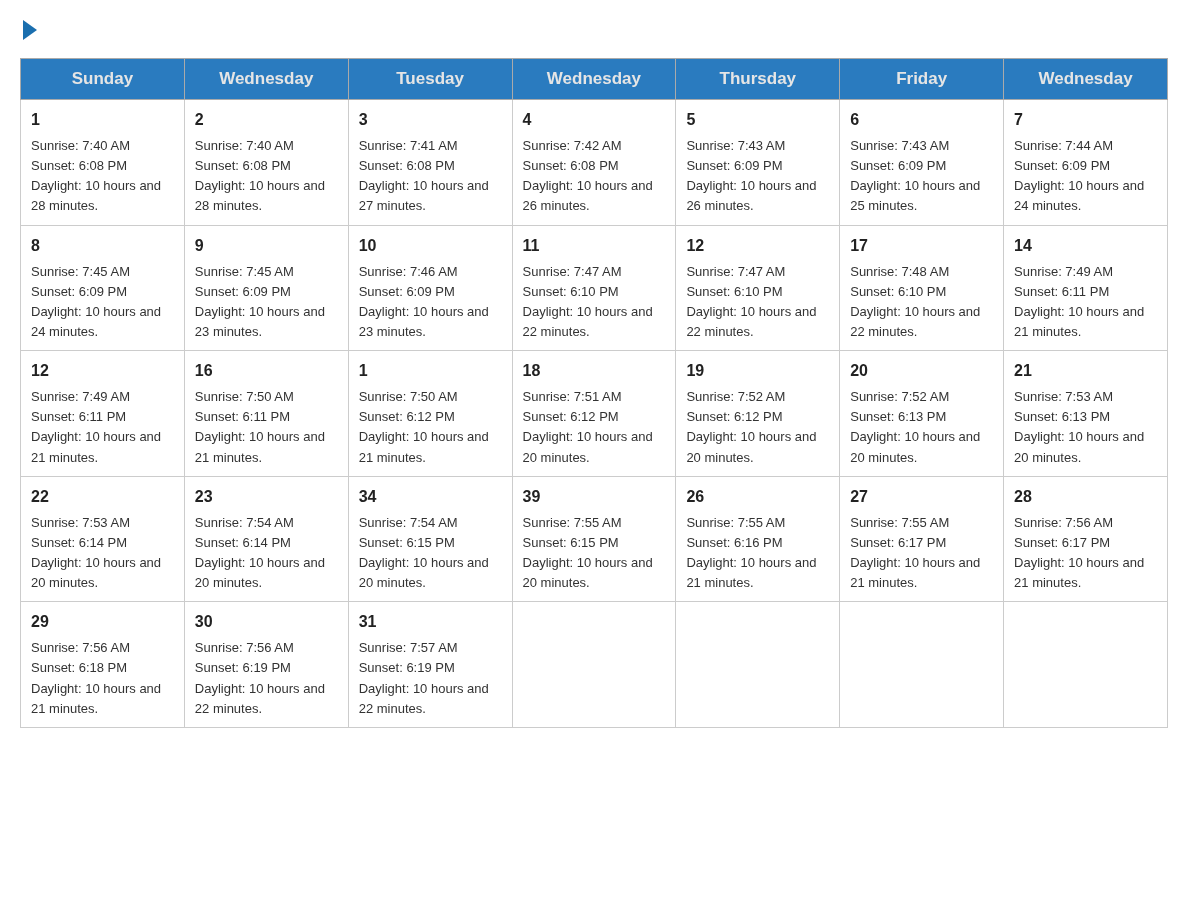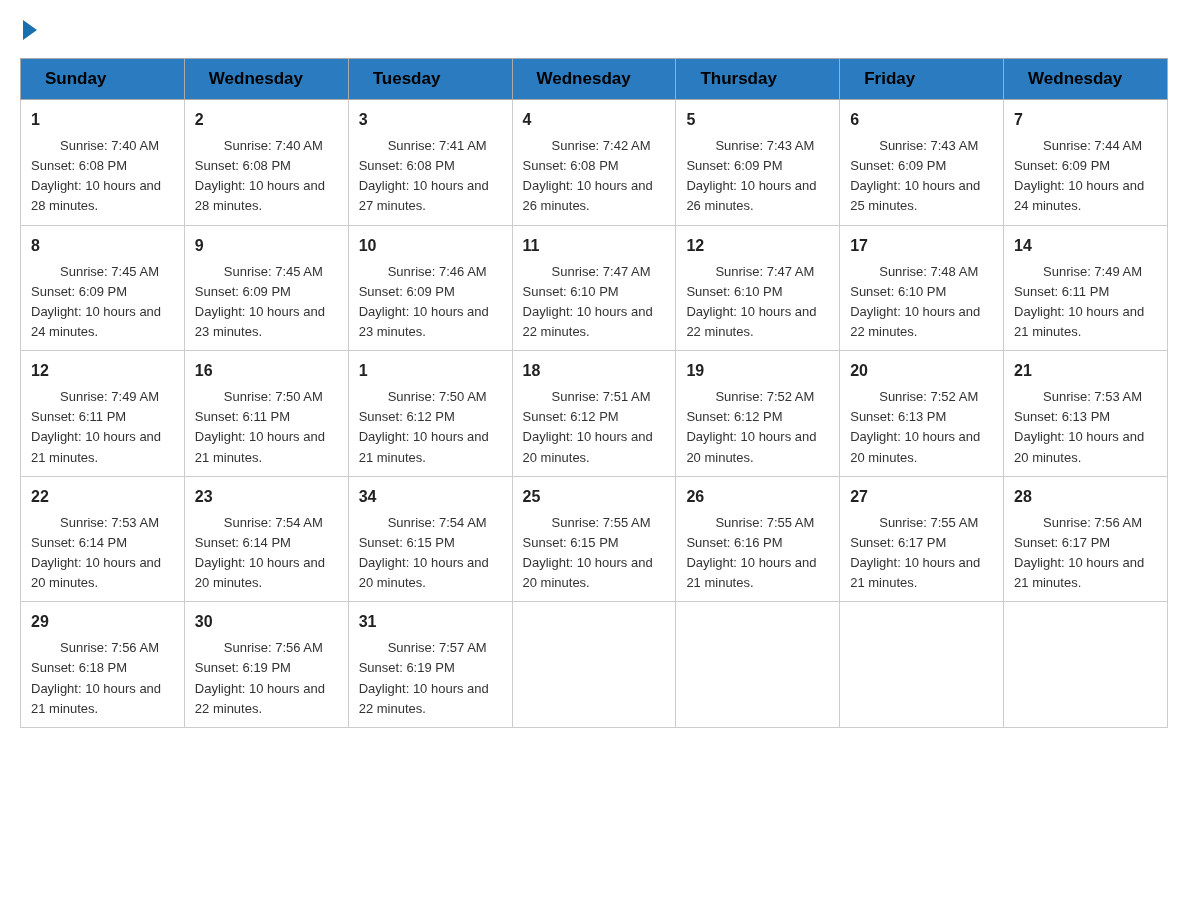--- a/index.html
+++ b/index.html
@@ -53,25 +53,25 @@
       color: #444;
       margin-top: 4px;
     }
     .calendar {
       width: 100%;
       border-collapse: collapse;
       border: 1px solid #aaa;
     }
     .calendar th {
       background-color: #2a7bbf;
-      color: #000000;
+      color: #e5e5e5;
       font-size: 17px;
       font-weight: bold;
       padding: 10px 24px;
-      text-align: left;
+      text-align: center;
       border: 1px solid #aaa;
     }
     .calendar td {
       vertical-align: top;
       padding: 8px 10px;
       border: 1px solid #ccc;
       font-size: 13px;
       color: #333;
       width: 14.28%;
       min-height: 100px;
@@ -81,21 +81,20 @@
       font-size: 16px;
       font-weight: bold;
       color: #222;
       display: block;
       margin-bottom: 4px;
     }
     .day-info {
       font-size: 13px;
       color: #333;
       line-height: 1.55;
-      margin-left: 29px;
     }
     .calendar tr td {
       background: #fff;
     }
     .calendar tbody tr:nth-child(even) td {
       background: #fff;
     }
     .empty-cell {
       background: #fff;
     }
@@ -165,21 +164,21 @@
         <td><span class="day-number">1</span><span class="day-info">Sunrise: 7:50 AM<br>Sunset: 6:12 PM<br>Daylight: 10 hours and 21 minutes.</span></td>
         <td><span class="day-number">18</span><span class="day-info">Sunrise: 7:51 AM<br>Sunset: 6:12 PM<br>Daylight: 10 hours and 20 minutes.</span></td>
         <td><span class="day-number">19</span><span class="day-info">Sunrise: 7:52 AM<br>Sunset: 6:12 PM<br>Daylight: 10 hours and 20 minutes.</span></td>
         <td><span class="day-number">20</span><span class="day-info">Sunrise: 7:52 AM<br>Sunset: 6:13 PM<br>Daylight: 10 hours and 20 minutes.</span></td>
         <td><span class="day-number">21</span><span class="day-info">Sunrise: 7:53 AM<br>Sunset: 6:13 PM<br>Daylight: 10 hours and 20 minutes.</span></td>
       </tr>
       <tr>
         <td><span class="day-number">22</span><span class="day-info">Sunrise: 7:53 AM<br>Sunset: 6:14 PM<br>Daylight: 10 hours and 20 minutes.</span></td>
         <td><span class="day-number">23</span><span class="day-info">Sunrise: 7:54 AM<br>Sunset: 6:14 PM<br>Daylight: 10 hours and 20 minutes.</span></td>
         <td><span class="day-number">34</span><span class="day-info">Sunrise: 7:54 AM<br>Sunset: 6:15 PM<br>Daylight: 10 hours and 20 minutes.</span></td>
-        <td><span class="day-number">25</span><span class="day-info">Sunrise: 7:55 AM<br>Sunset: 6:15 PM<br>Daylight: 10 hours and 20 minutes.</span></td>
+        <td><span class="day-number">39</span><span class="day-info">Sunrise: 7:55 AM<br>Sunset: 6:15 PM<br>Daylight: 10 hours and 20 minutes.</span></td>
         <td><span class="day-number">26</span><span class="day-info">Sunrise: 7:55 AM<br>Sunset: 6:16 PM<br>Daylight: 10 hours and 21 minutes.</span></td>
         <td><span class="day-number">27</span><span class="day-info">Sunrise: 7:55 AM<br>Sunset: 6:17 PM<br>Daylight: 10 hours and 21 minutes.</span></td>
         <td><span class="day-number">28</span><span class="day-info">Sunrise: 7:56 AM<br>Sunset: 6:17 PM<br>Daylight: 10 hours and 21 minutes.</span></td>
       </tr>
       <tr>
         <td><span class="day-number">29</span><span class="day-info">Sunrise: 7:56 AM<br>Sunset: 6:18 PM<br>Daylight: 10 hours and 21 minutes.</span></td>
         <td><span class="day-number">30</span><span class="day-info">Sunrise: 7:56 AM<br>Sunset: 6:19 PM<br>Daylight: 10 hours and 22 minutes.</span></td>
         <td><span class="day-number">31</span><span class="day-info">Sunrise: 7:57 AM<br>Sunset: 6:19 PM<br>Daylight: 10 hours and 22 minutes.</span></td>
         <td class="empty-cell"></td>
         <td class="empty-cell"></td>

